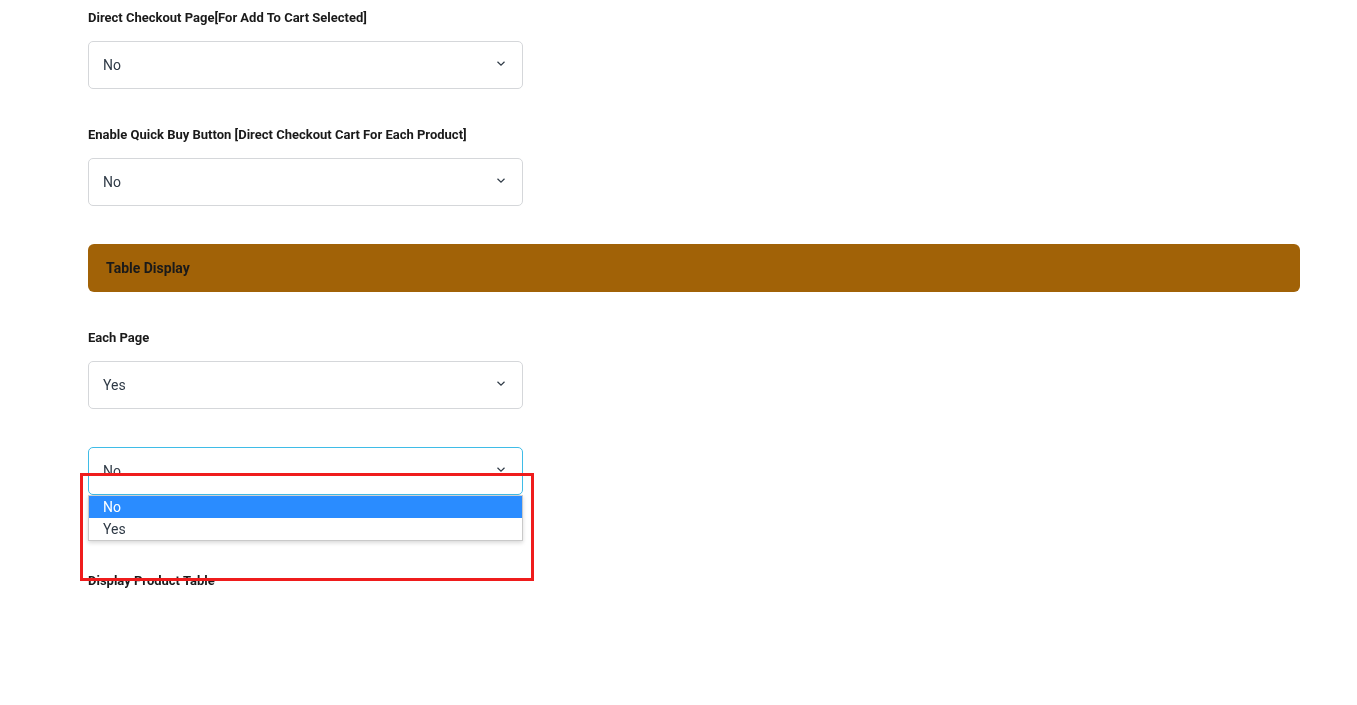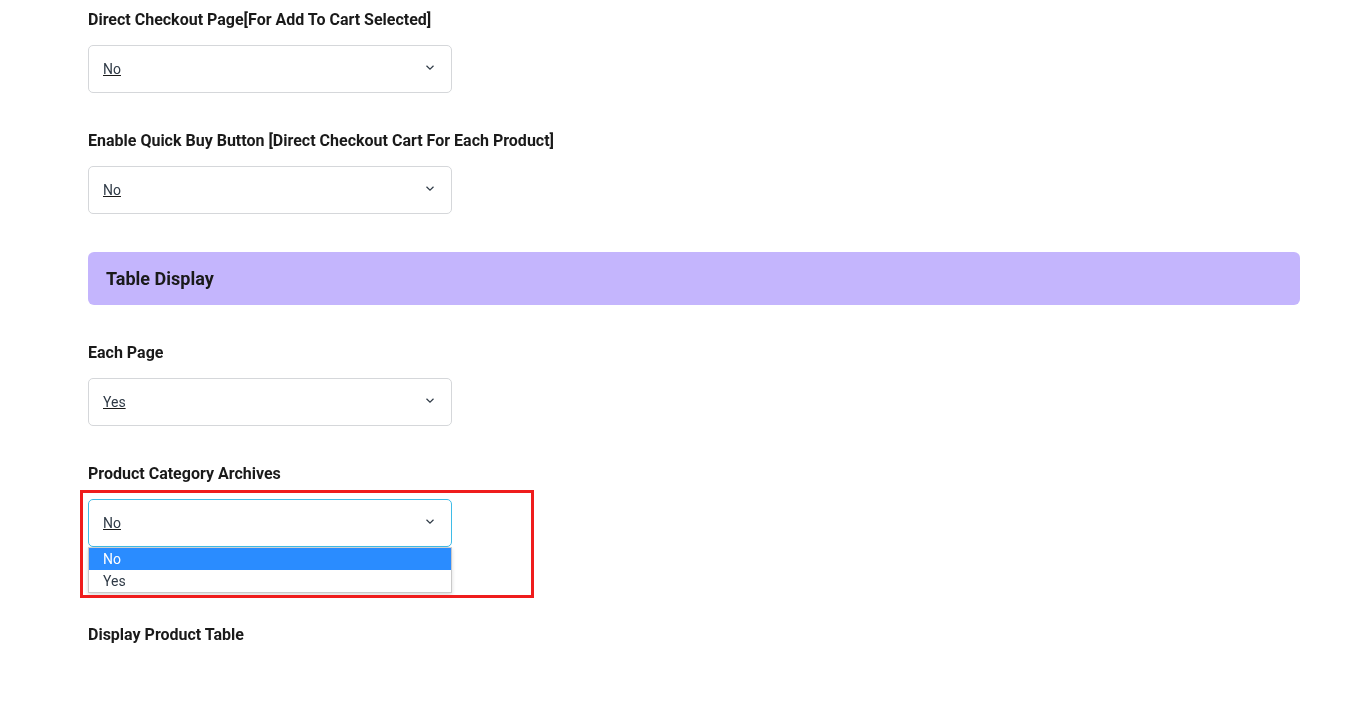--- a/index.html
+++ b/index.html
@@ -11,30 +11,29 @@
   }
   .container {
     padding-left: 88px;
     padding-right: 57px;
     padding-top: 10px;
   }
   .field {
     margin-bottom: 38px;
   }
   .field-label {
-    font-size: 16px;
+    font-size: 13px;
     font-weight: 700;
     color: #1a1a1a;
     margin-bottom: 16px;
     display: block;
   }
   .select-wrap {
     position: relative;
-    width: 364px;
-    text-decoration: underline;
+    width: 435px;
   }
   .select-box {
     width: 100%;
     height: 48px;
     border: 1px solid #d5d7da;
     border-radius: 5px;
     background: #fff;
     padding: 0 40px 0 14px;
     font-size: 14px;
     color: #2f3a46;
@@ -76,24 +75,24 @@
     font-size: 14px;
     color: #2f3a46;
     cursor: pointer;
     line-height: 18px;
   }
   .dropdown-item.selected {
     background: #2a8cff;
     color: #fff;
   }
   .section-header {
-    background: #c4b5fd;
+    background: #a16207;
     border-radius: 6px;
     padding: 16px 18px;
-    font-size: 18px;
+    font-size: 14px;
     font-weight: 700;
     color: #1a1a1a;
     margin-bottom: 38px;
     width: 100%;
   }
   .highlight-box {
     position: absolute;
     border: 3px solid #ef1c1c;
     pointer-events: none;
     z-index: 20;
@@ -145,21 +144,20 @@
         <span class="chevron">
           <svg viewBox="0 0 24 24">
               <polyline points="6 9 12 15 18 9"></polyline>
             </svg>
         </span>
       </div>
     </div>
   </div>
 
   <div class="field field-group" style="margin-bottom:78px;">
-    <label class="field-label">Product Category Archives</label>
     <div class="select-wrap">
       <div class="select-box open">
         <span>No</span>
         <span class="chevron">
           <svg viewBox="0 0 24 24">
               <polyline points="6 9 12 15 18 9"></polyline>
             </svg>
         </span>
       </div>
       <div class="dropdown">

